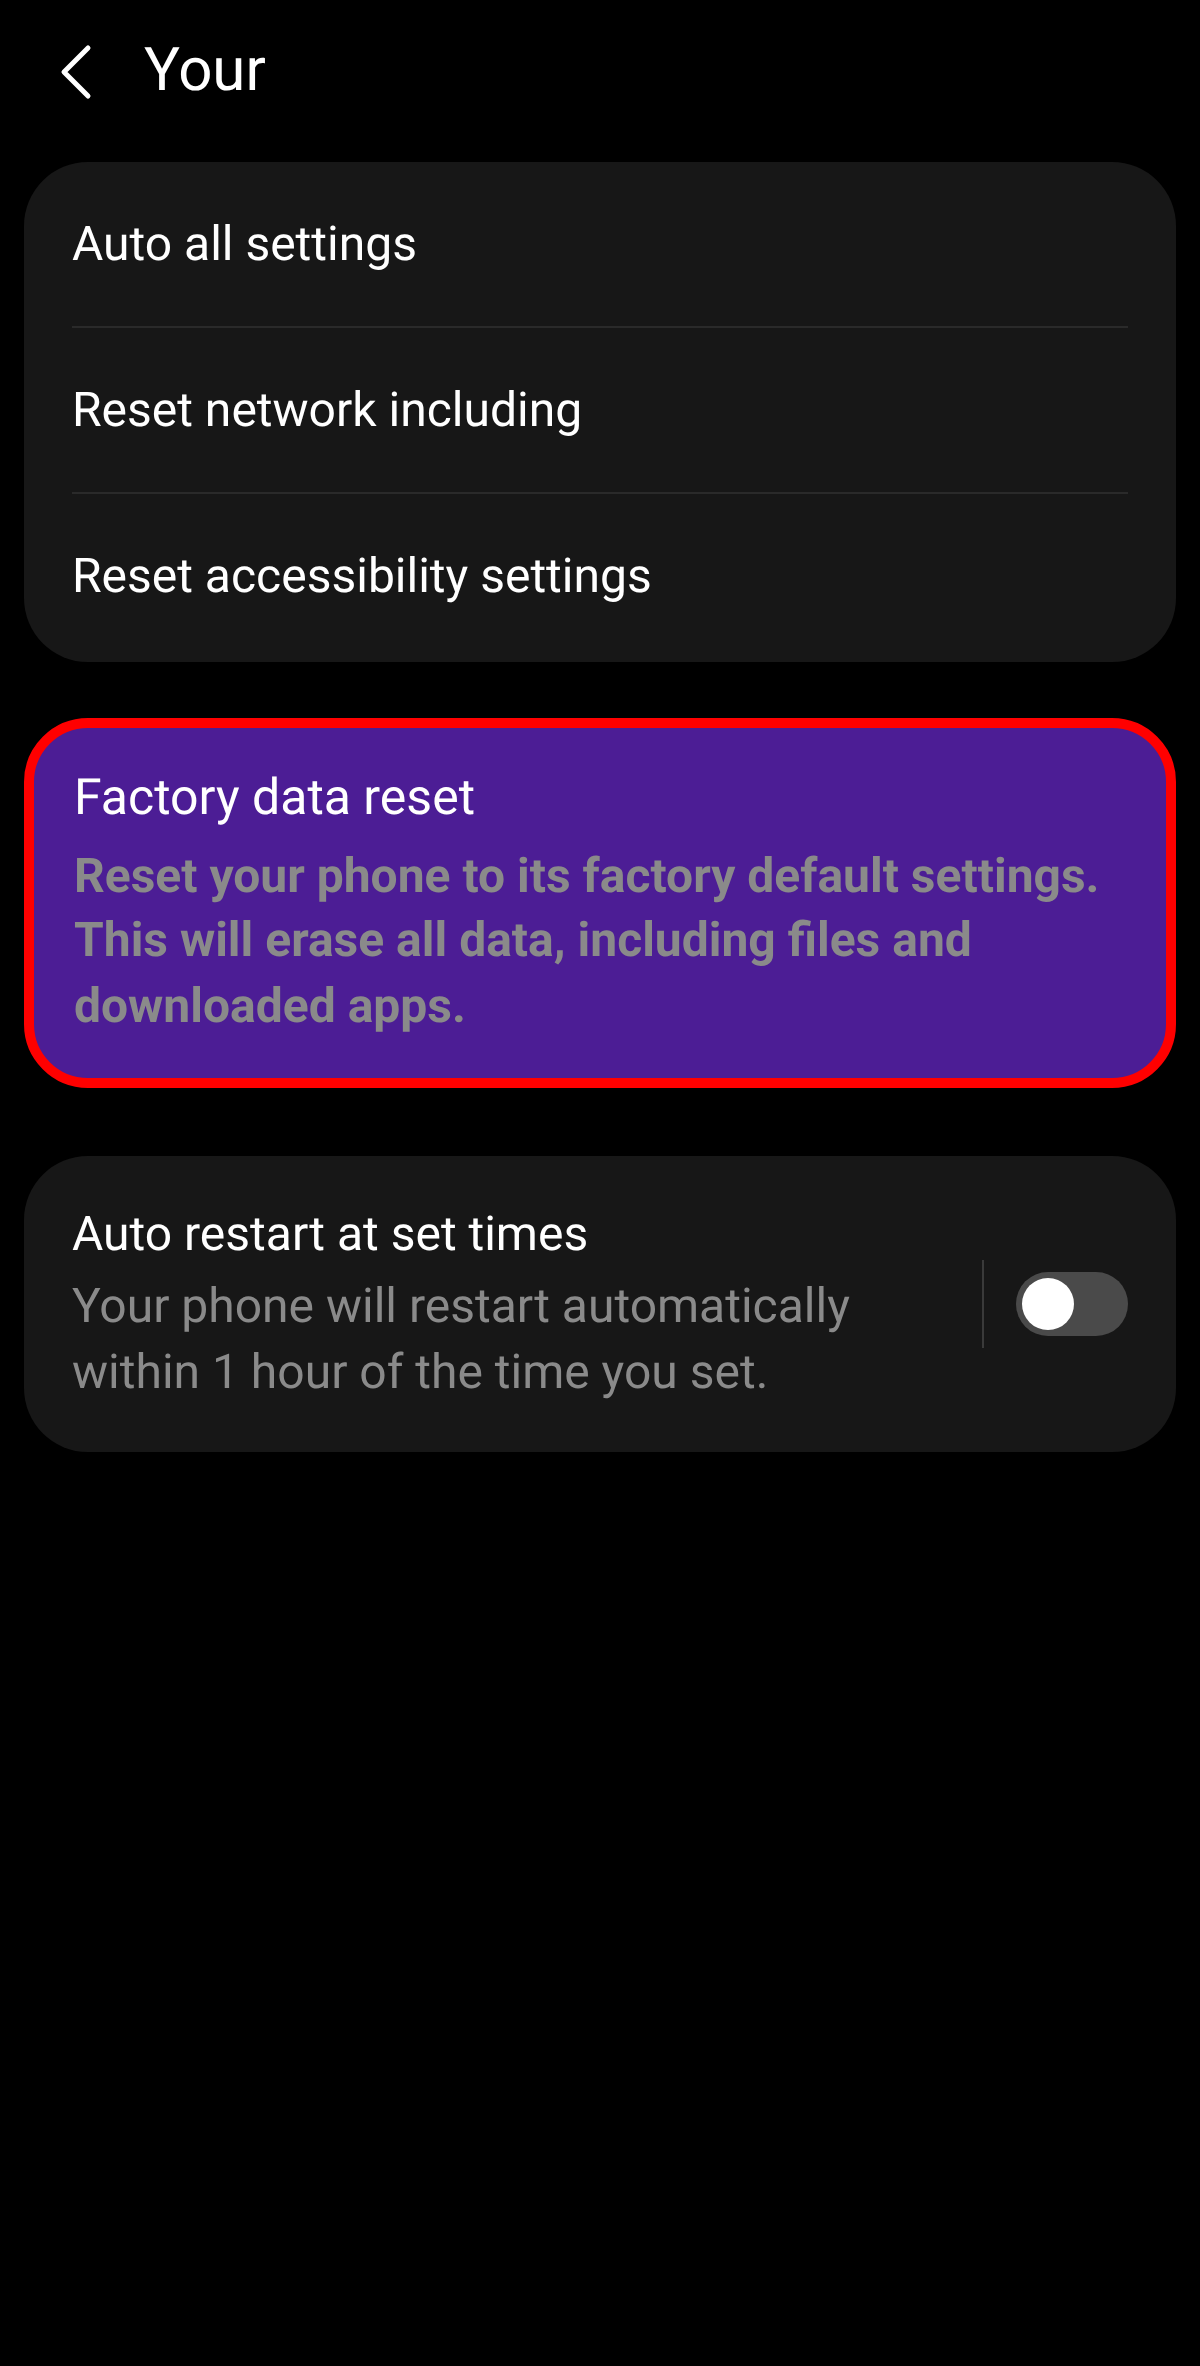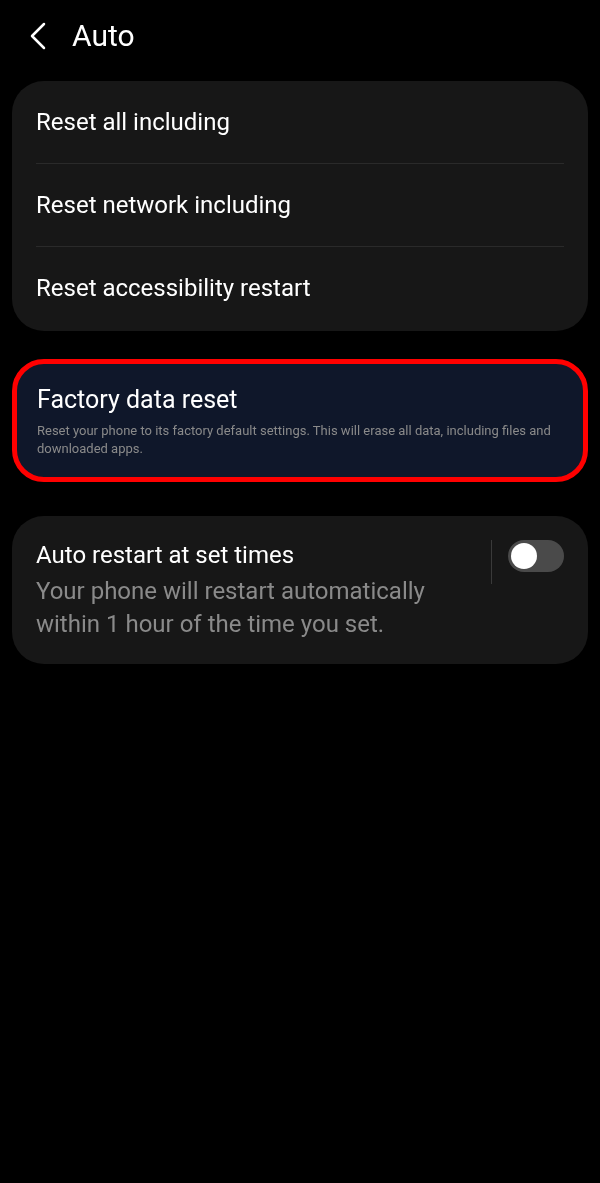--- a/index.html
+++ b/index.html
@@ -56,42 +56,44 @@
       line-height: 1.3;
     }
     .item-subtitle {
       color: #8a8a8a;
       font-size: 24px;
       font-weight: 400;
       line-height: 1.35;
       margin-top: 4px;
     }
     .highlighted-card {
-      background: #0f172a;
+      background: #4c1d95;
       border-radius: 32px;
       margin: 28px 12px 10px 12px;
       border: 5px solid #ff0000;
     }
     .highlighted-card .item {
       padding: 20px 20px 20px 20px;
     }
     .highlighted-card .item-title {
       font-size: 25px;
     }
     .highlighted-card .item-subtitle {
-      font-size: 13px;
+      font-size: 24px;
       margin-top: 6px;
+      font-weight: bold;
     }
     .toggle-card {
       background: #171717;
       border-radius: 32px;
       margin: 34px 12px 10px 12px;
     }
     .toggle-item {
       display: flex;
+      align-items: center;
       padding: 24px 24px;
       gap: 12px;
     }
     .toggle-text {
       flex: 1;
     }
     .divider-line {
       width: 1px;
       height: 44px;
       background: #3a3a3a;
@@ -117,32 +119,32 @@
   </style>
 </head>
 <body>
 
 <div class="header">
   <div class="back-icon">
     <svg width="22" height="30" viewBox="0 0 22 30" fill="none">
       <path d="M16 3 L4 15 L16 27" stroke="#ffffff" stroke-width="2.5" stroke-linecap="round" stroke-linejoin="round"></path>
     </svg>
   </div>
-  <div class="header-title">Auto</div>
+  <div class="header-title">Your</div>
 </div>
 
 <div class="card">
   <div class="item">
-    <div class="item-title">Reset all including</div>
+    <div class="item-title">Auto all settings</div>
   </div>
   <div class="item">
     <div class="item-title">Reset network including</div>
   </div>
   <div class="item">
-    <div class="item-title">Reset accessibility restart</div>
+    <div class="item-title">Reset accessibility settings</div>
   </div>
 </div>
 
 <div class="highlighted-card">
   <div class="item">
     <div class="item-title">Factory data reset</div>
     <div class="item-subtitle">Reset your phone to its factory default settings. This will erase all data, including files and downloaded apps.</div>
   </div>
 </div>
 

